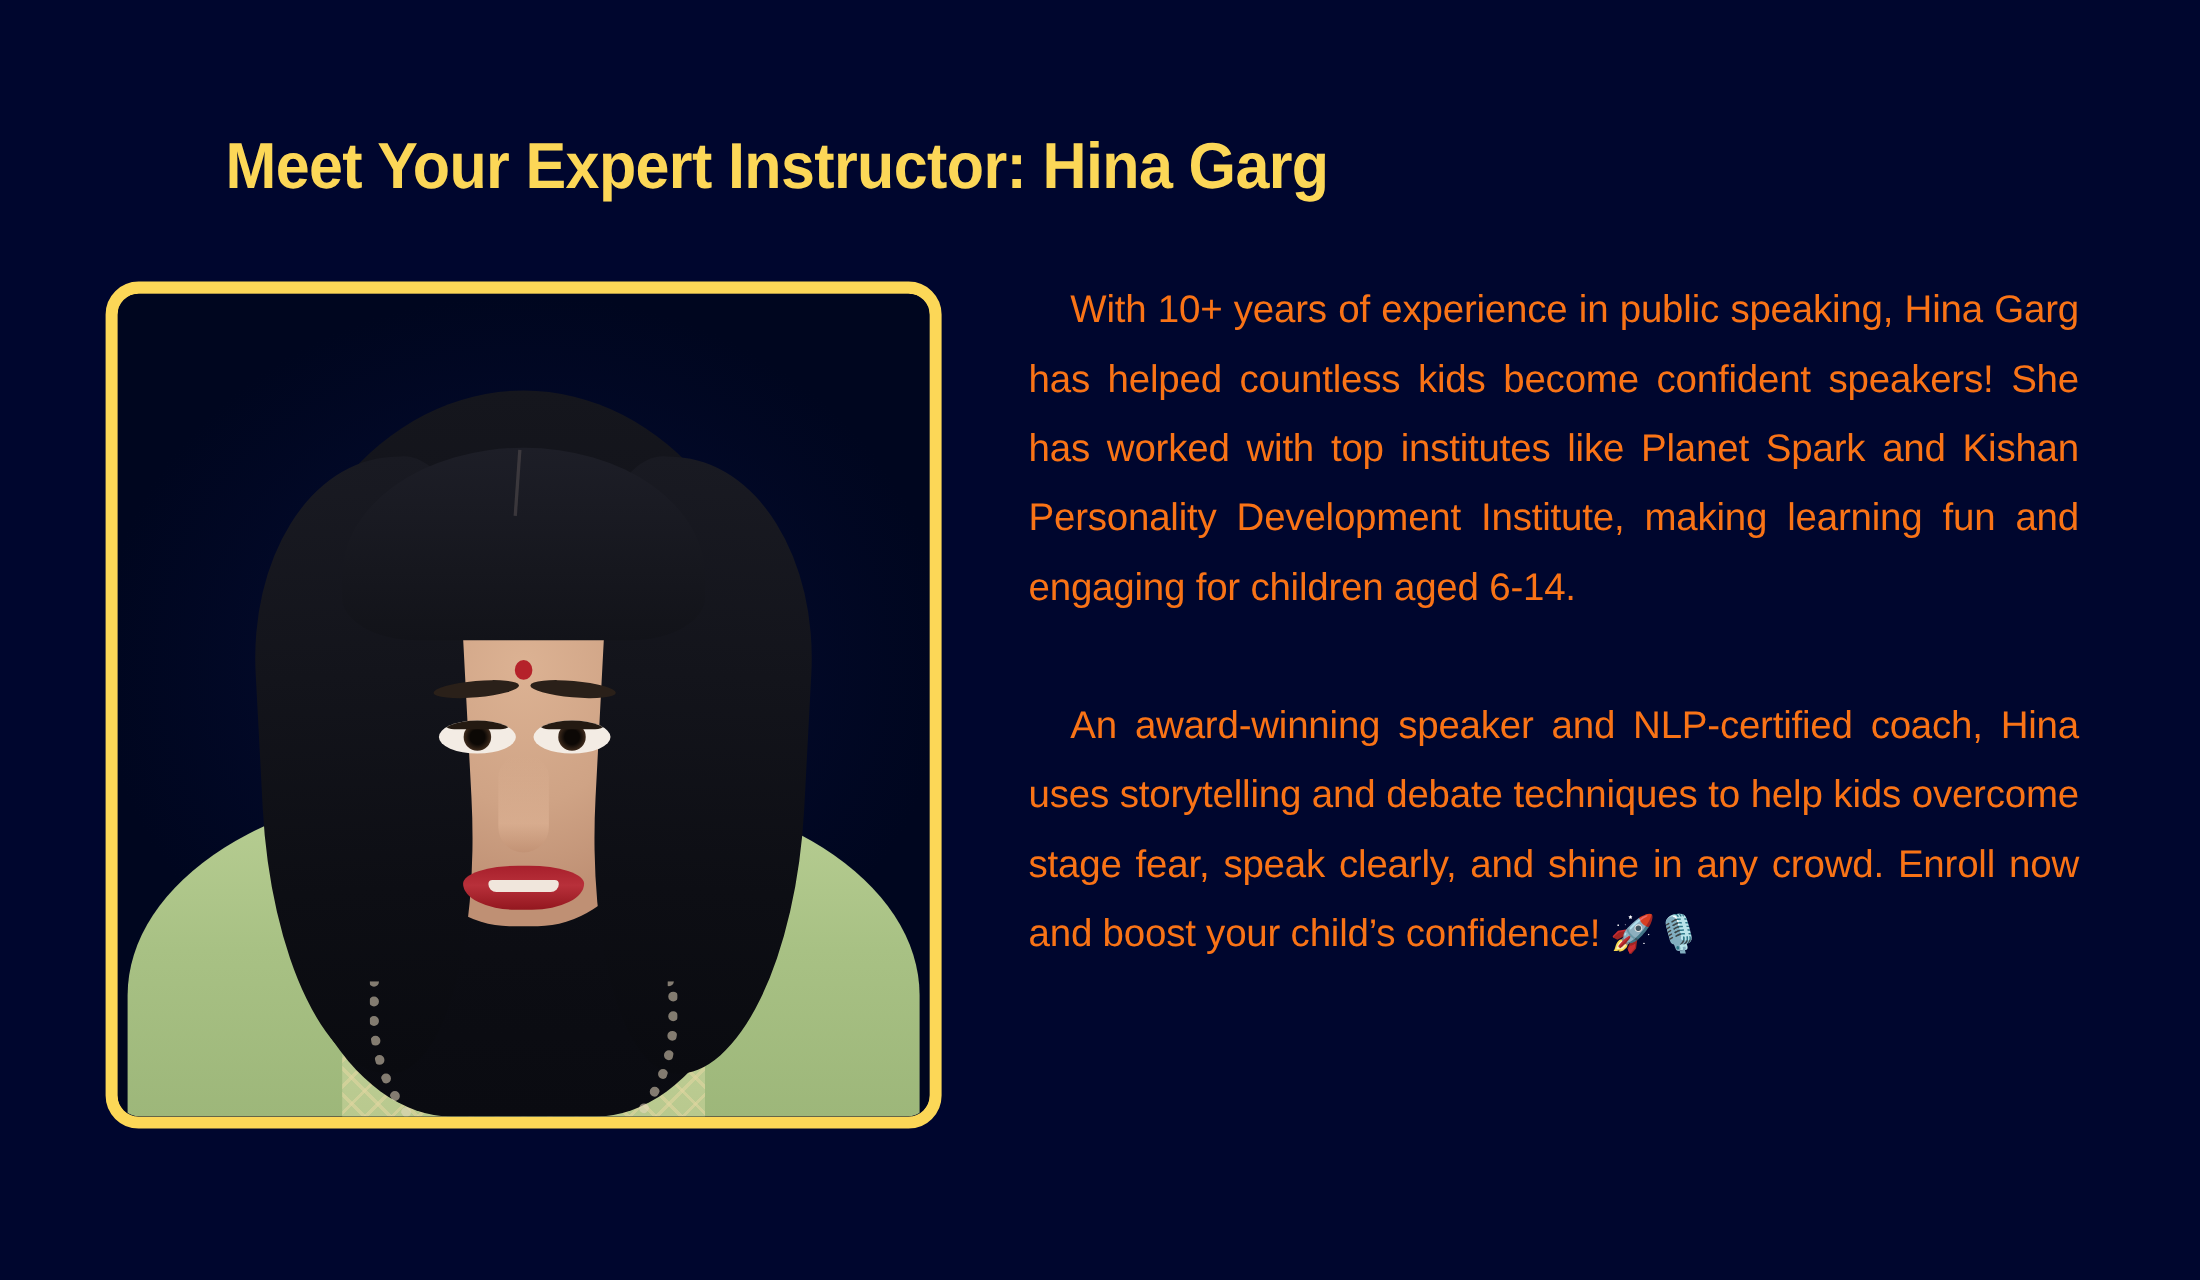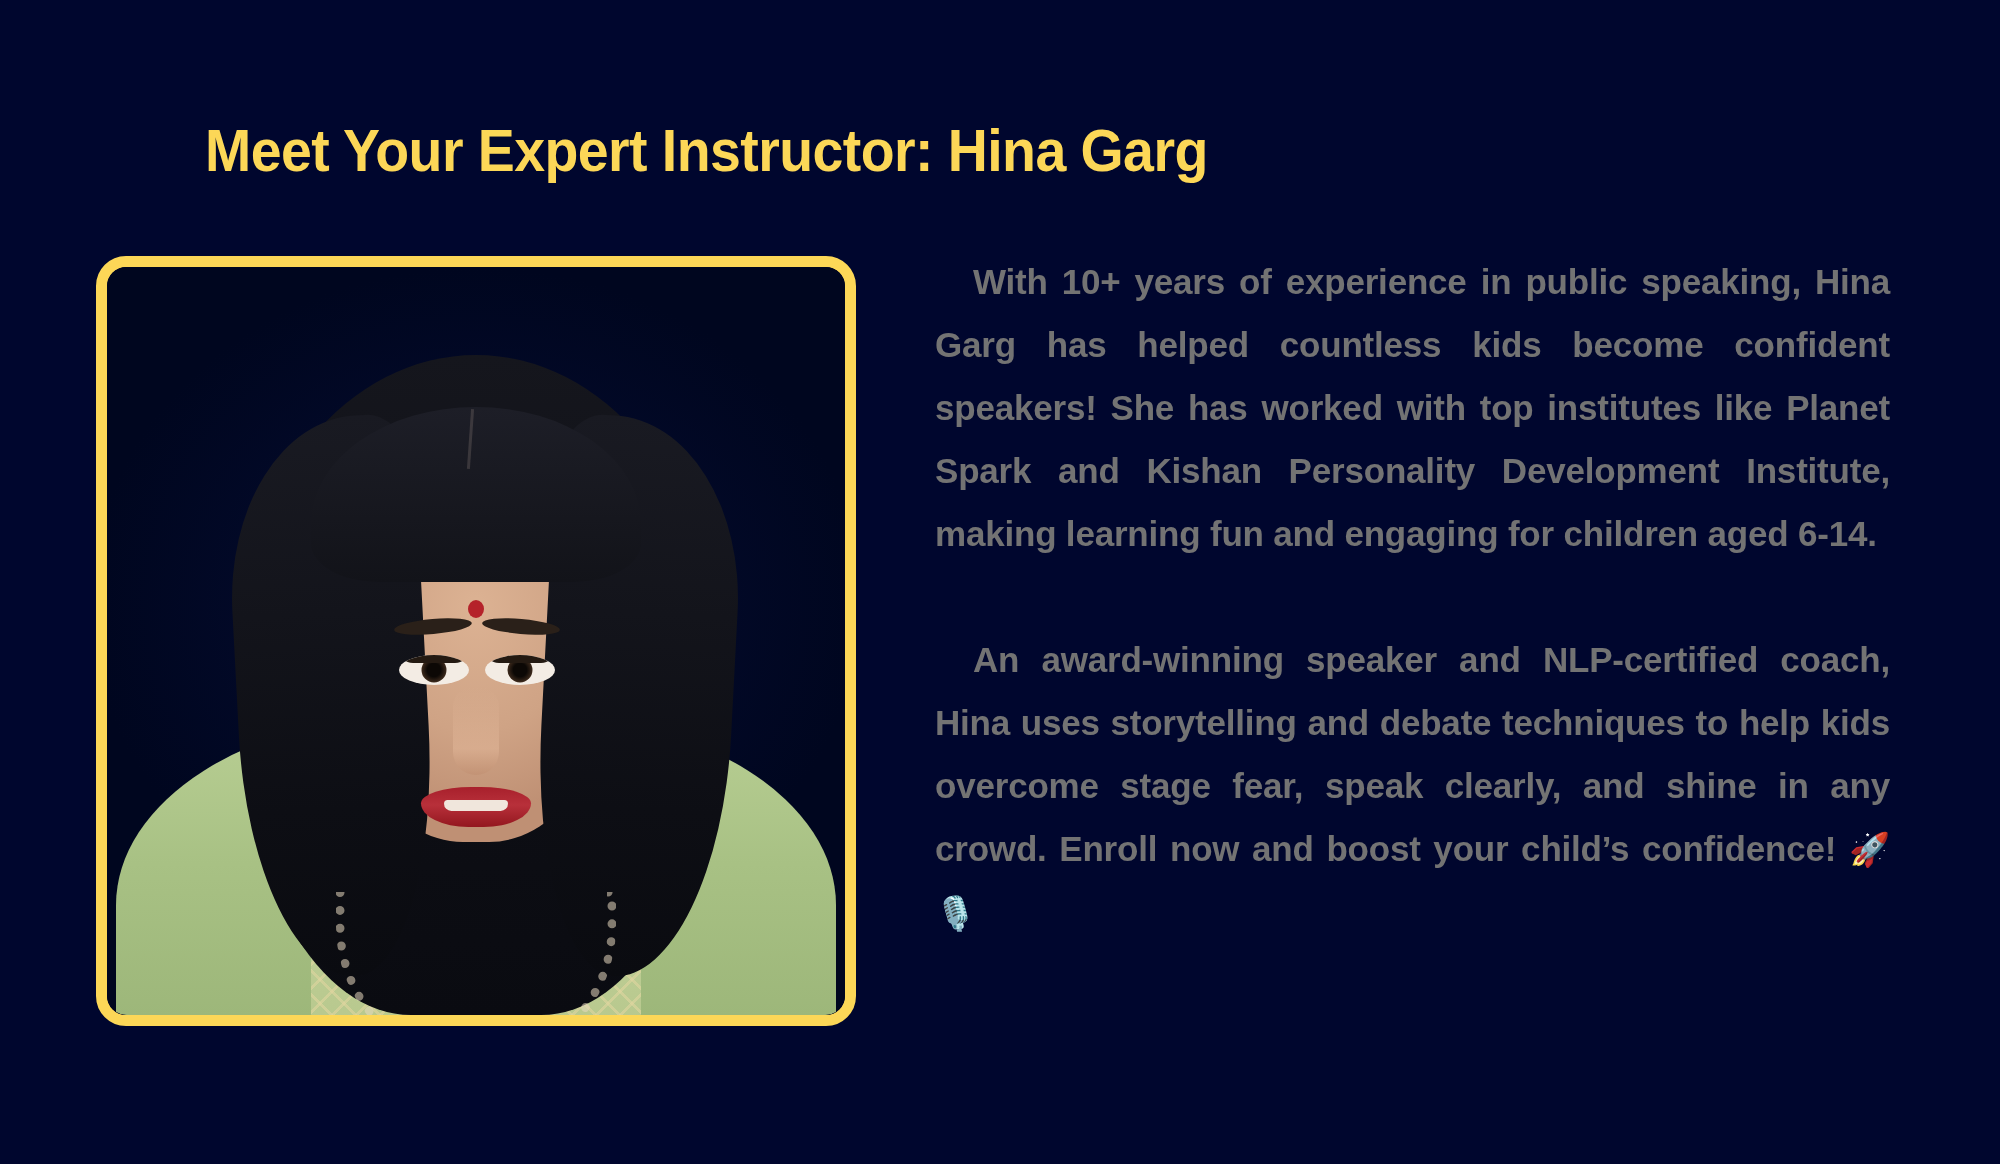--- a/index.html
+++ b/index.html
@@ -293,24 +293,24 @@
 
   
   .text-col {
     position: absolute;
     left: 935px;
     top: 250px;
     width: 955px;
   }
 
   .para {
-    color: #737373;
+    color: #f97316;
     font-size: 35px;
     line-height: 63px;
-    font-weight: 700;
+    font-weight: 400;
     text-align: justify;
     text-justify: inter-word;
     text-indent: 38px;
     letter-spacing: -0.2px;
   }
   .para + .para { margin-top: 63px; }
   .para:last-child { text-align-last: left; }
 
   .emoji {
     font-family: "DejaVu Sans", sans-serif;

